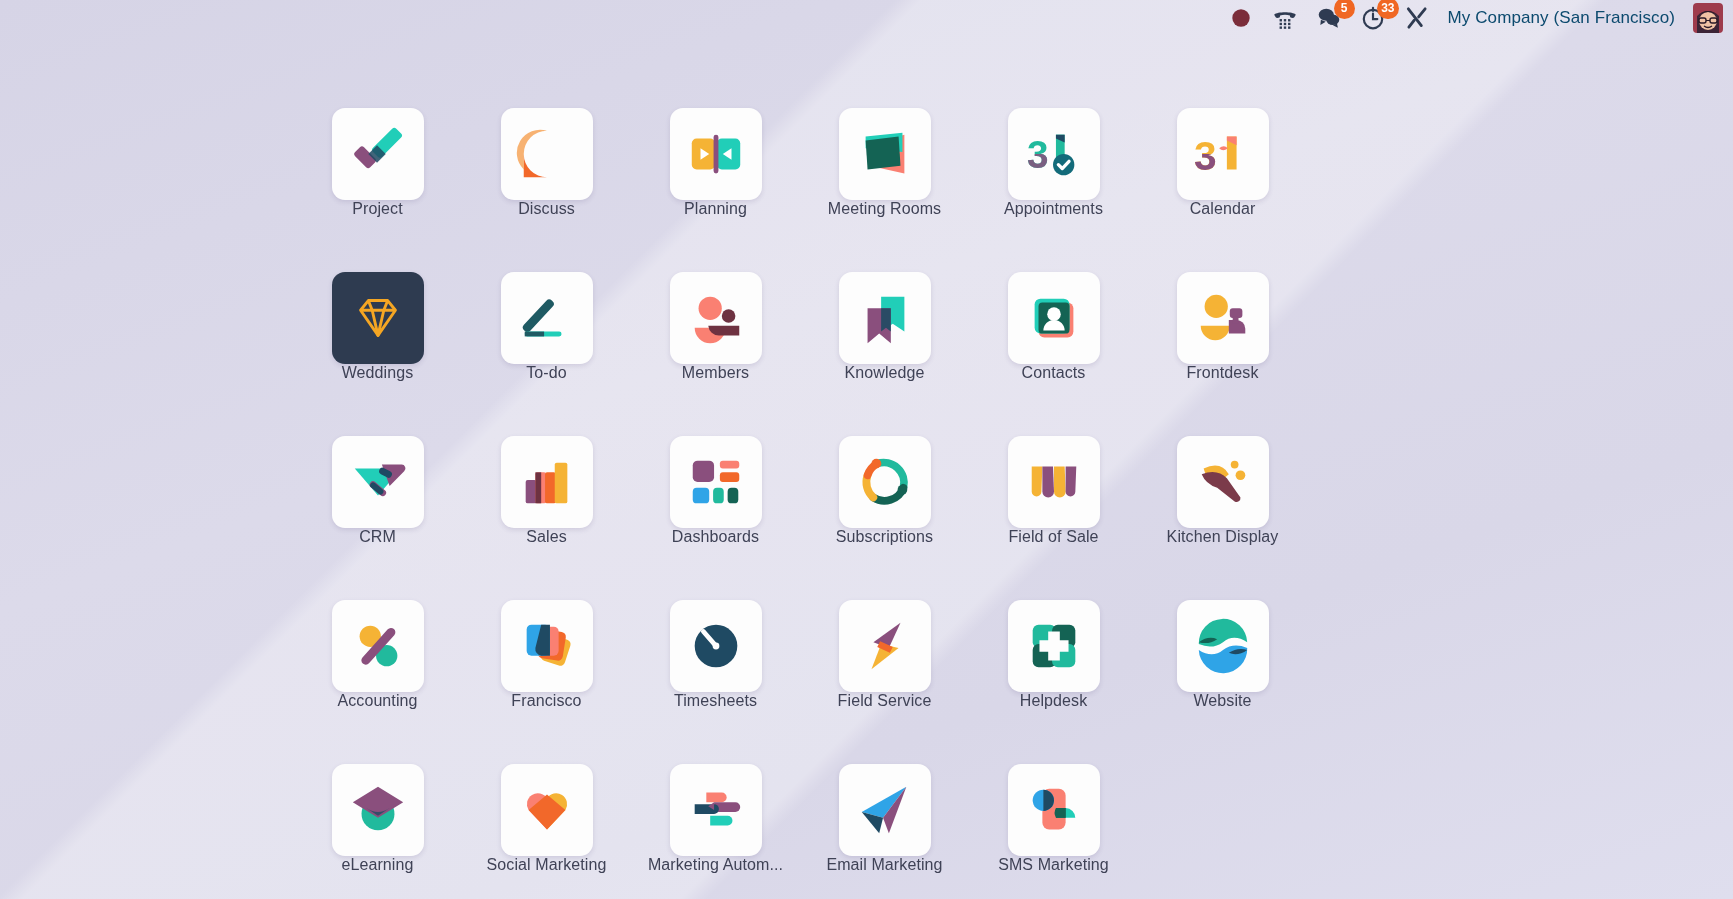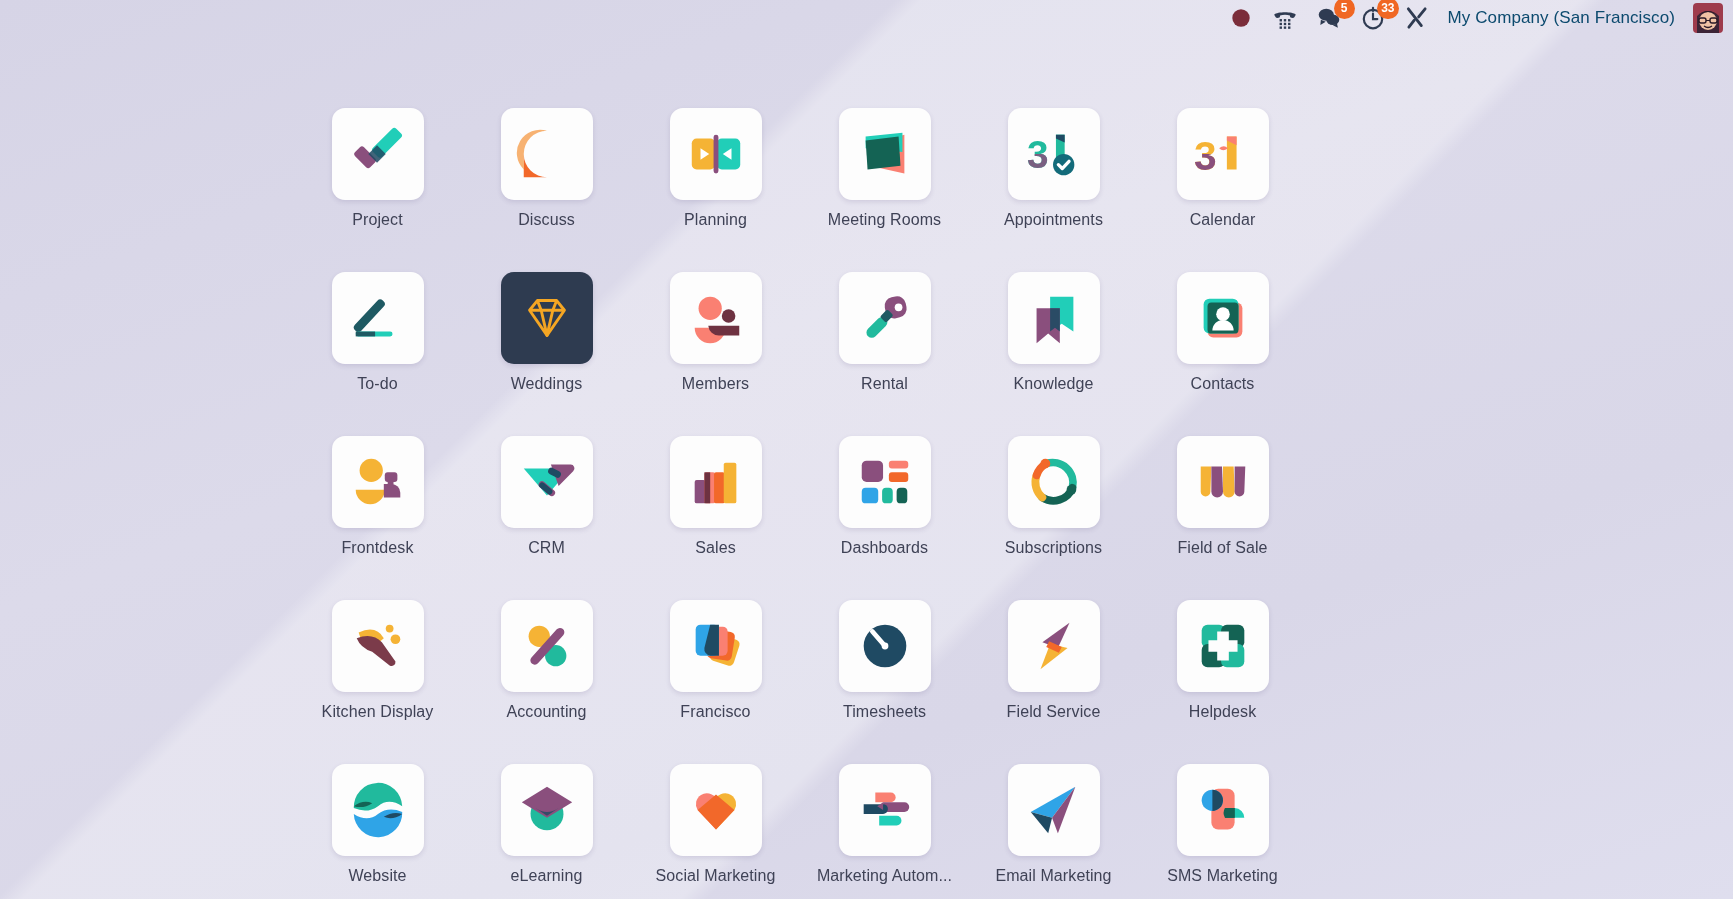--- a/index.html
+++ b/index.html
@@ -61,21 +61,21 @@
          cursor: pointer; text-decoration: none; }
   .tile {
     width: 92px; height: 92px; border-radius: 13px;
     background: #fdfdfd;
     box-shadow: 0 2px 5px rgba(70,60,110,.14);
     display: flex; align-items: center; justify-content: center;
   }
   .tile.dark { background: #2e3b50; }
   .tile svg { width: 62px; height: 62px; display:block; }
   .app-label {
-    margin-top: 11px; font-size: 16px; color: #3f4256;
+    font-size: 16px; color: #3f4256;
     text-align: center; white-space: nowrap; letter-spacing: .1px;
   }
 </style>
 </head>
 <body>
 
 <div id="topbar">
 
   <div class="sys-icon">
     <svg viewBox="0 0 24 24">
@@ -209,64 +209,53 @@
         <text x="2" y="48" font-family="Liberation Sans, sans-serif" font-size="42" font-weight="bold" fill="#8a4f7d" clip-path="inset(47% 0 0 0)">3</text>
         <rect x="36" y="14" width="10" height="34" fill="#f5b335"></rect>
         <path d="M36 14 h10 v9 l-10 -5z" fill="#fa8072"></path>
         <path d="M28 26 q5 -4 9 0 q-5 4 -9 0z" fill="#fa8072"></path>
       </svg>
     </div>
     <div class="app-label">Calendar</div>
   </div>
 
   <div class="app">
-    <div class="tile">
-      <svg viewBox="0 0 64 64">
-        <rect x="18" y="8" width="9" height="42" rx="4" transform="rotate(43 22 30)" fill="#1f5a63"></rect>
-        <rect x="9" y="46" width="38" height="5" rx="2.5" fill="#21ceb8"></rect>
-        <path d="M9 46 h20 v5 h-20z" fill="#1f5a63"></path>
-      </svg>
-    </div>
-    <div class="app-label">To-do</div>
-  </div>
-
-  <div class="app">
     <div class="tile dark">
       <svg viewBox="0 0 64 64" fill="none" stroke="#f5a623" stroke-width="3" stroke-linejoin="round">
         <path d="M14 24 L22 14 L42 14 L50 24 L32 50 Z"></path>
         <path d="M14 24 H50"></path>
         <path d="M22 14 L26 24 L32 50 L38 24 L42 14"></path>
       </svg>
     </div>
     <div class="app-label">Weddings</div>
   </div>
 
   <div class="app">
     <div class="tile">
       <svg viewBox="0 0 64 64">
+        <rect x="18" y="8" width="9" height="42" rx="4" transform="rotate(43 22 30)" fill="#1f5a63"></rect>
+        <rect x="9" y="46" width="38" height="5" rx="2.5" fill="#21ceb8"></rect>
+        <path d="M9 46 h20 v5 h-20z" fill="#1f5a63"></path>
+      </svg>
+    </div>
+    <div class="app-label">To-do</div>
+  </div>
+
+  <div class="app">
+    <div class="tile">
+      <svg viewBox="0 0 64 64">
         <circle cx="26" cy="22" r="12" fill="#fa8072"></circle>
         <circle cx="45" cy="30" r="7" fill="#6e3241"></circle>
         <path d="M10 42 h32 a16 16 0 0 1 -32 0z" fill="#fa8072"></path>
         <path d="M35 40 h21 v10 h-21 a11 11 0 0 1 -11 -10z" fill="#6e3241"></path>
       </svg>
     </div>
     <div class="app-label">Members</div>
   </div>
 
-  <div class="app">
-    <div class="tile">
-      <svg viewBox="0 0 64 64">
-        <rect x="11" y="36" width="26" height="11" rx="5.5" transform="rotate(-45 24 42)" fill="#21ba9d"></rect>
-        <rect x="32" y="10" width="22" height="22" rx="9" transform="rotate(-12 43 21)" fill="#8a4f7d"></rect>
-        <circle cx="46" cy="21" r="4" fill="#fff"></circle>
-        <rect x="28" y="26" width="11" height="9" rx="2" transform="rotate(-45 33 30)" fill="#1f5a63"></rect>
-      </svg>
-    </div>
-    <div class="app-label">Rental</div>
-  </div>
 
   <div class="app">
     <div class="tile">
       <svg viewBox="0 0 64 64">
         <path d="M28 10 H52 V46 L40 38 L28 46 Z" fill="#21ceb8"></path>
         <path d="M14 22 H38 V58 L26 48 L14 58 Z" fill="#8a4f7d"></path>
         <path d="M28 22 H38 V46 L33 42 L28 46 Z" fill="#1f4a63" opacity=".9"></path>
       </svg>
     </div>
     <div class="app-label">Knowledge</div>

